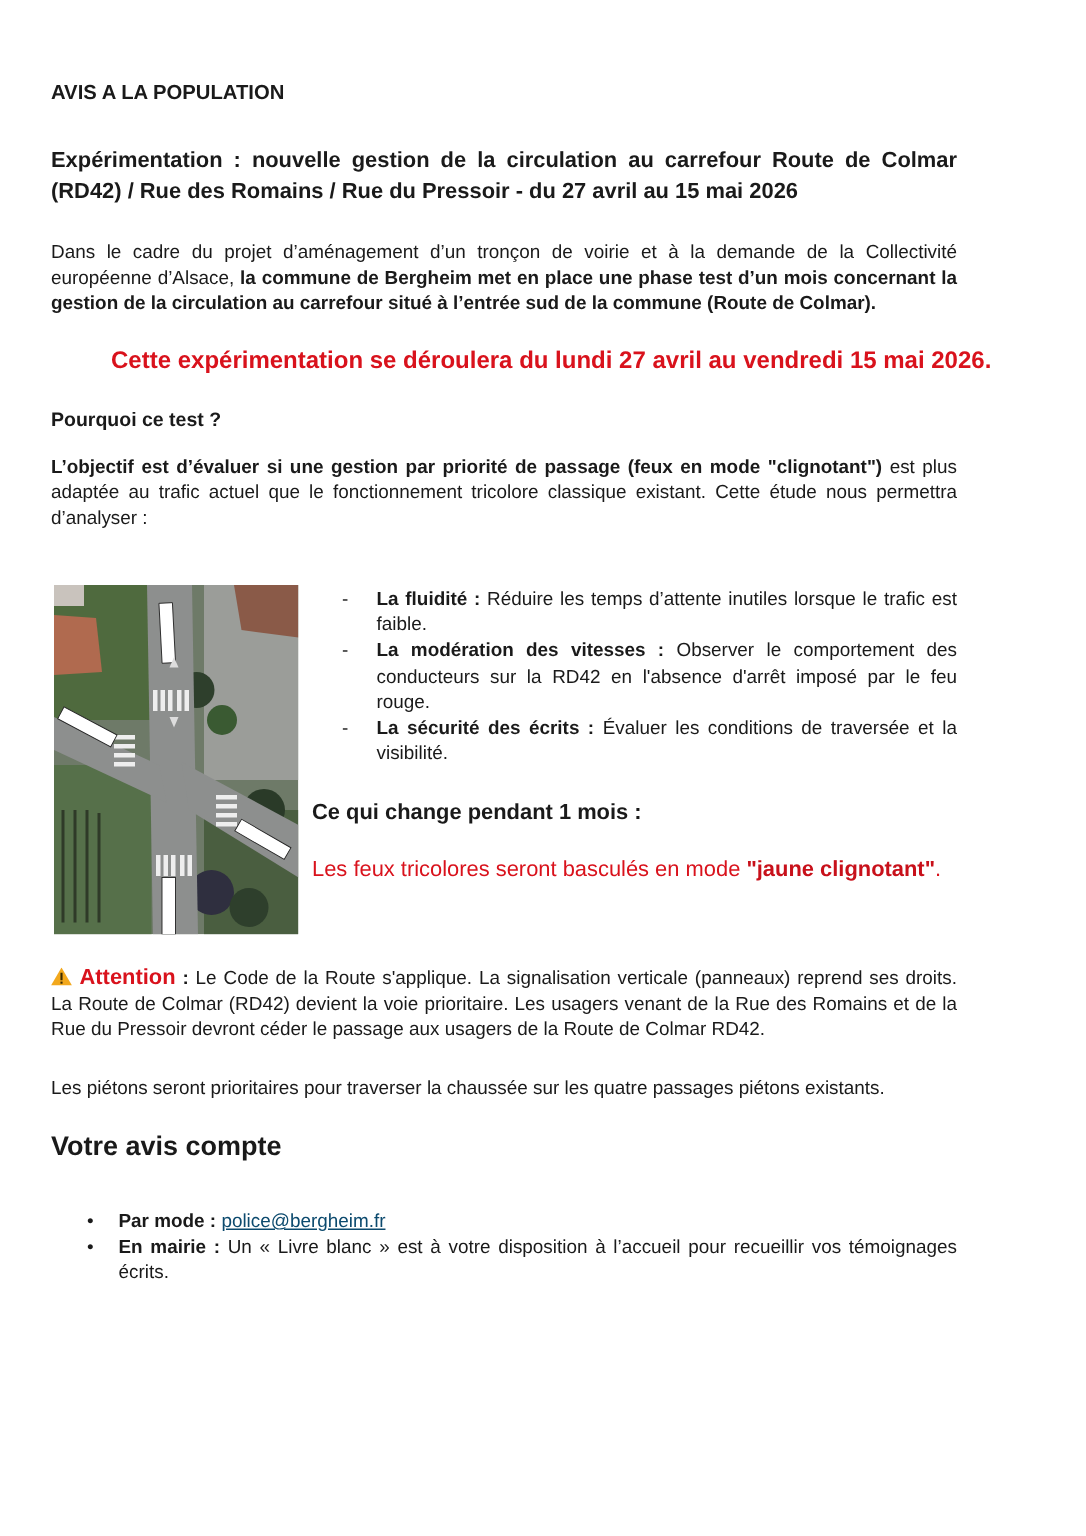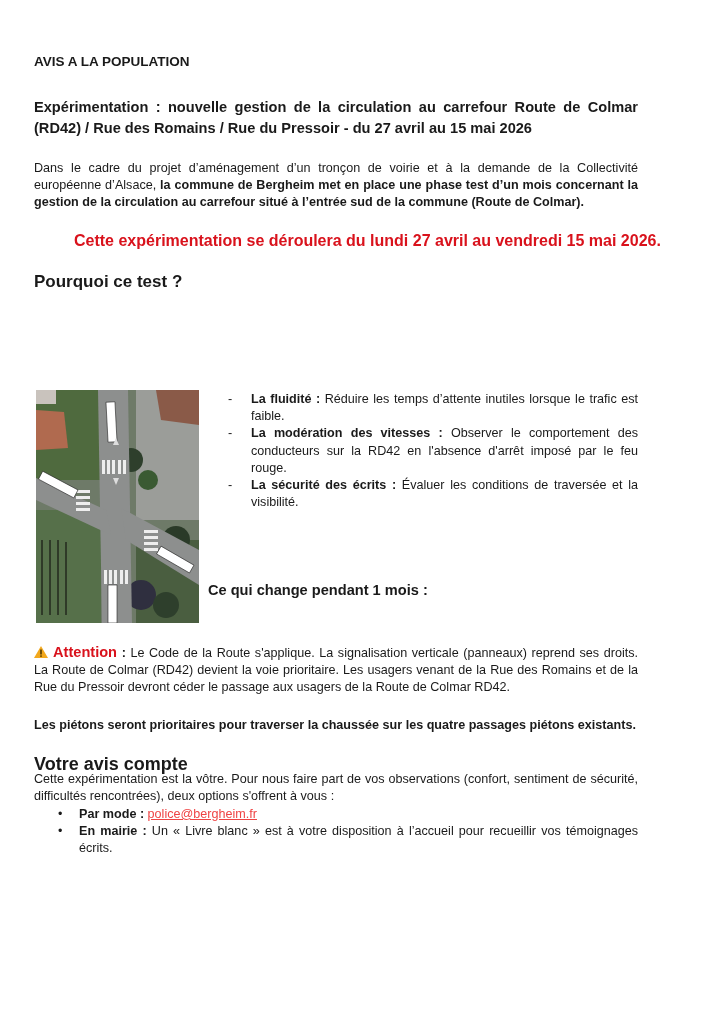--- a/index.html
+++ b/index.html
@@ -8,55 +8,56 @@
       font-family: "Liberation Sans", sans-serif; color: #1a1a1a;
     }
     .page { position: absolute; left: 0; top: 16px; width: 724px; height: 819px; }
     .abs { position: absolute; }
     .txt { font-size: 12.6px; line-height: 17.2px; text-align: justify; }
     b, .bold { font-weight: bold; }
     .h-avis { left: 34px; top: 38px; font-size: 13.5px; font-weight: bold; }
     .h-title { left: 34px; top: 81px; width: 604px; font-size: 14.6px; line-height: 21px; font-weight: bold; text-align: justify; }
     .intro { left: 34px; top: 144px; width: 604px; }
     .red-date { left: 34px; top: 216px; font-size: 16px; font-weight: bold; color: #d9121c; margin-left: 40px; }
-    .pourquoi { left: 34px; top: 256px; font-size: 17px; font-weight: bold; }
+    .pourquoi { left: 34px; top: 256px; font-size: 13px; font-weight: bold; }
     .objectif { left: 34px; top: 287px; width: 604px; }
     .photo { left: 36px; top: 374px; width: 163px; height: 233px; overflow: hidden; }
     .bullets { left: 228px; top: 375px; width: 410px; margin: 0; padding: 0; list-style: none; }
     .bullets li { position: relative; padding-left: 23px; font-size: 12.6px; line-height: 17.2px; text-align: justify; }
     .bullets li .dash { position: absolute; left: 0; top: 0; }
-    .change { left: 208px; top: 518px; font-size: 14.6px; font-weight: bold; margin-top: 48px; }
+    .change { left: 208px; top: 518px; font-size: 14.6px; font-weight: bold; }
     .feux { left: 208px; top: 556px; font-size: 14.6px; color: #d9121c; }
     .feux b { color: #c8101a; }
     .attention { left: 34px; top: 628px; width: 604px; }
     .attention .warn-label { color: #d9121c; font-weight: bold; font-size: 14.6px; margin-top: 32px; }
     .warn-icon { display: inline-block; width: 14px; height: 12px; vertical-align: -1px; margin-right: 5px; }
-    .pietons { left: 34px; top: 702px; font-size: 12.6px; font-weight: bold; }
+    .pietons { left: 34px; top: 702px; font-size: 12.6px; font-weight: normal; }
     .avis-head { left: 34px; top: 738px; font-size: 18px; font-weight: bold; }
     .avis-body { left: 34px; top: 755px; width: 604px; }
     .options { left: 34px; top: 790px; width: 604px; margin: 0; padding: 0; list-style: none; }
     .options li { position: relative; padding-left: 45px; font-size: 12.6px; line-height: 17.2px; text-align: justify; }
     .options li .dot { position: absolute; left: 24px; top: 0; }
-    .mail-link { color: #ef4444; text-decoration: underline; }
+    .mail-link { color: #0c4a6e; text-decoration: underline; }
   </style>
 </head>
 <body>
 
 <div class="page">
 
   <div class="abs h-avis">AVIS A LA POPULATION</div>
 
   <div class="abs h-title">Expérimentation : nouvelle gestion de la circulation au carrefour Route de Colmar (RD42) / Rue des Romains / Rue du Pressoir - du 27 avril au 15 mai 2026</div>
 
   <div class="abs txt intro"><span>Dans le cadre du projet d’aménagement d’un tronçon de voirie et à la demande de la Collectivité européenne d’Alsace, </span><b>la commune de Bergheim met en place une phase test d’un mois concernant la gestion de la circulation au carrefour situé à l’entrée sud de la commune (Route de Colmar).</b></div>
 
   <div class="abs red-date">Cette expérimentation se déroulera du lundi 27 avril au vendredi 15 mai 2026.</div>
 
   <div class="abs pourquoi">Pourquoi ce test ?</div>
 
+  <div class="abs txt objectif"><b>L’objectif est d’évaluer si une gestion par priorité de passage (feux en mode "clignotant")</b><span> est plus adaptée au trafic actuel que le fonctionnement tricolore classique existant. Cette étude nous permettra d’analyser :</span></div>
 
   <div class="abs photo" title="Vue aérienne du carrefour">
     <svg width="163" height="233" viewBox="0 0 163 233">
       <rect x="0" y="0" width="163" height="233" fill="#6e7a68"></rect>
 
       <rect x="0" y="0" width="70" height="90" fill="#4f6a3e"></rect>
       <rect x="0" y="120" width="65" height="113" fill="#56704a"></rect>
       <rect x="100" y="0" width="63" height="130" fill="#9b9d99"></rect>
       <rect x="100" y="150" width="63" height="83" fill="#4a5e40"></rect>
 
@@ -118,33 +119,33 @@
   </div>
 
   <ul class="abs bullets">
     <li><span class="dash">-</span><b>La fluidité :</b><span> Réduire les temps d’attente inutiles lorsque le trafic est faible.</span></li>
     <li><span class="dash">-</span><b>La modération des vitesses :</b><span> Observer le comportement des conducteurs sur la RD42 en l'absence d'arrêt imposé par le feu rouge.</span></li>
     <li><span class="dash">-</span><b>La sécurité des écrits :</b><span> Évaluer les conditions de traversée et la visibilité.</span></li>
   </ul>
 
   <div class="abs change">Ce qui change pendant 1 mois :</div>
 
+  <div class="abs feux"><span>Les feux tricolores seront basculés en mode </span><b>"jaune clignotant"</b><span>.</span></div>
 
   <div class="abs txt attention">
     <span class="warn-icon"><svg width="14" height="12" viewBox="0 0 14 12">
           <polygon points="7,0 14,12 0,12" fill="#f2a81d"></polygon>
           <rect x="6.3" y="3.5" width="1.4" height="5" fill="#3a2a00"></rect>
           <rect x="6.3" y="9.4" width="1.4" height="1.4" fill="#3a2a00"></rect>
         </svg></span><span class="warn-label">Attention</span><b> :</b><span> Le Code de la Route s'applique. La signalisation verticale (panneaux) reprend ses droits. La Route de Colmar (RD42) devient la voie prioritaire. Les usagers venant de la Rue des Romains et de la Rue du Pressoir devront céder le passage aux usagers de la Route de Colmar RD42.</span>
   </div>
 
   <div class="abs pietons">Les piétons seront prioritaires pour traverser la chaussée sur les quatre passages piétons existants.</div>
 
   <div class="abs avis-head">Votre avis compte</div>
 
-  <div class="abs txt avis-body">Cette expérimentation est la vôtre. Pour nous faire part de vos observations (confort, sentiment de sécurité, difficultés rencontrées), deux options s'offrent à vous :</div>
 
   <ul class="abs options">
     <li><span class="dot">•</span><b>Par mode :</b><span> </span><a class="mail-link" href="mailto:police@bergheim.fr">police@bergheim.fr</a></li>
     <li><span class="dot">•</span><b>En mairie :</b><span> Un « Livre blanc » est à votre disposition à l’accueil pour recueillir vos témoignages écrits.</span></li>
   </ul>
 
 </div>
 
 </body></html>

